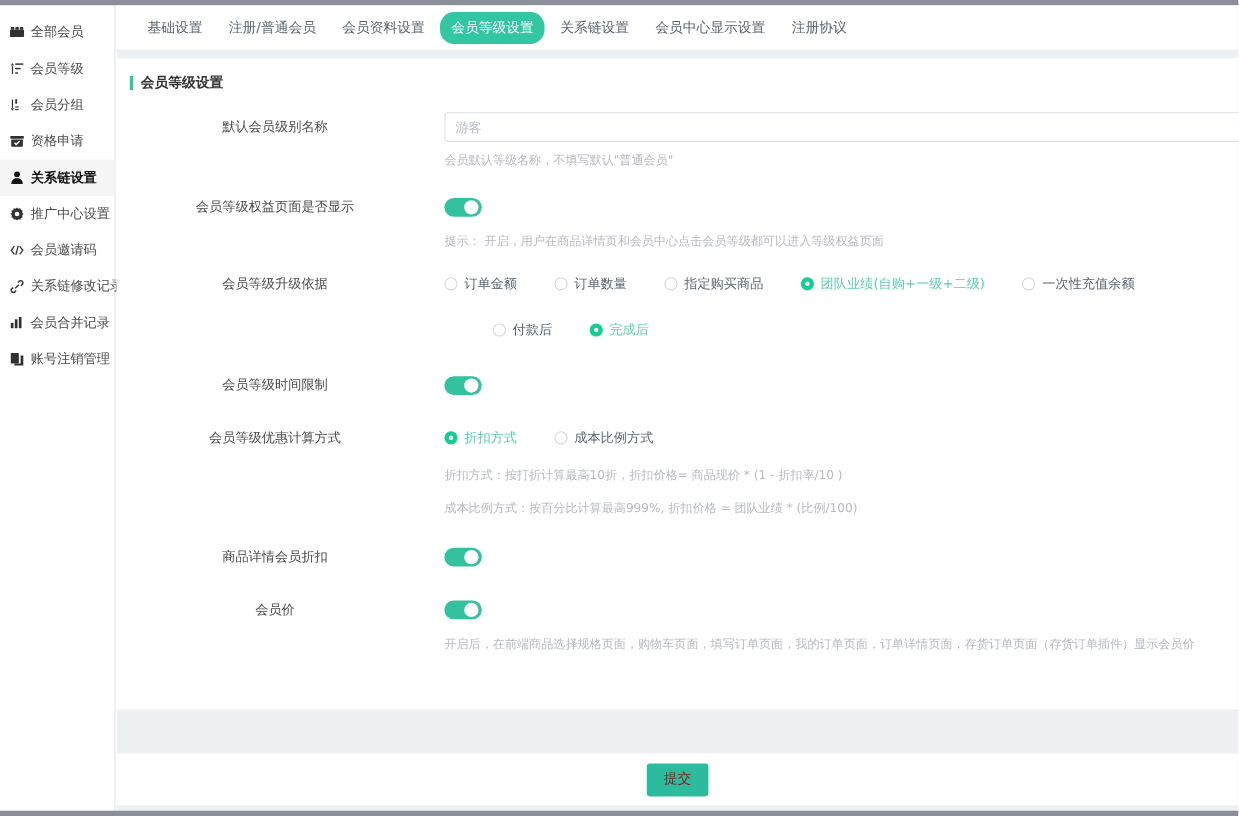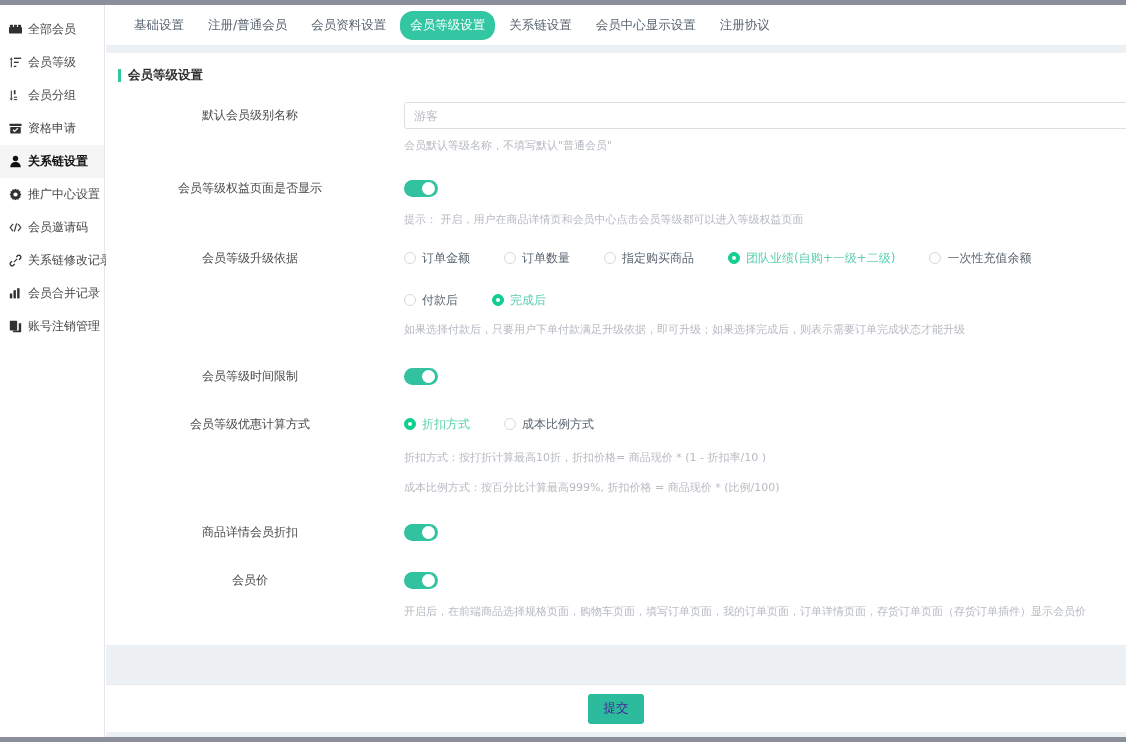--- a/index.html
+++ b/index.html
@@ -116,21 +116,21 @@
   }
   .radio.sel .rl { color: #5bd0ae; }
 
   
   .footer-bar {
     position: absolute; left: 0; bottom: 5px; width: 1020px; height: 48px;
     background: #ffffff; border-top: 1px solid #e9ecef;
     display: flex; align-items: center; justify-content: center;
   }
   .submit-btn {
-    background: #2cbb9c; color: #4c1d95; border: none; border-radius: 3px;
+    background: #2cbb9c; color: #7f1d1d; border: none; border-radius: 3px;
     width: 56px; height: 30px; font-size: 12.5px; cursor: pointer;
     font-family: "DejaVu Sans", "Liberation Sans", sans-serif;
   }
 </style>
 </head>
 <body>
 
 <div class="app">
 
   <div class="top-strip"></div>
@@ -296,34 +296,33 @@
                 <span class="rl">团队业绩(自购+一级+二级)</span>
               </span>
             <span class="radio">
                 <span class="dot"></span>
                 <span class="rl">一次性充值余额</span>
               </span>
           </div>
         </div>
       </div>
 
-      <div class="row" style="margin-top:16px;">
+      <div class="row" style="margin-top:16px;padding-left:44px;">
         <div class="lbl"></div>
         <div class="ctl">
           <div class="radio-grp">
             <span class="radio">
                 <span class="dot"></span>
                 <span class="rl">付款后</span>
               </span>
             <span class="radio sel">
                 <span class="dot"></span>
                 <span class="rl">完成后</span>
               </span>
           </div>
-          <div class="hint">如果选择付款后，只要用户下单付款满足升级依据，即可升级；如果选择完成后，则表示需要订单完成状态才能升级</div>
         </div>
       </div>
 
       <div class="row" style="margin-top:24px;">
         <div class="lbl">会员等级时间限制</div>
         <div class="ctl">
           <span class="toggle"><span class="knob"></span></span>
         </div>
       </div>
 
@@ -334,21 +333,21 @@
             <span class="radio sel">
                 <span class="dot"></span>
                 <span class="rl">折扣方式</span>
               </span>
             <span class="radio">
                 <span class="dot"></span>
                 <span class="rl">成本比例方式</span>
               </span>
           </div>
           <div class="hint" style="margin-top:12px;">折扣方式：按打折计算最高10折，折扣价格= 商品现价 * (1 - 折扣率/10 )</div>
-          <div class="hint" style="margin-top:12px;">成本比例方式：按百分比计算最高999%, 折扣价格 = 商品现价 * (比例/100)</div>
+          <div class="hint" style="margin-top:12px;">成本比例方式：按百分比计算最高999%, 折扣价格 = 团队业绩 * (比例/100)</div>
         </div>
       </div>
 
       <div class="row" style="margin-top:22px;">
         <div class="lbl">商品详情会员折扣</div>
         <div class="ctl">
           <span class="toggle"><span class="knob"></span></span>
         </div>
       </div>
 

